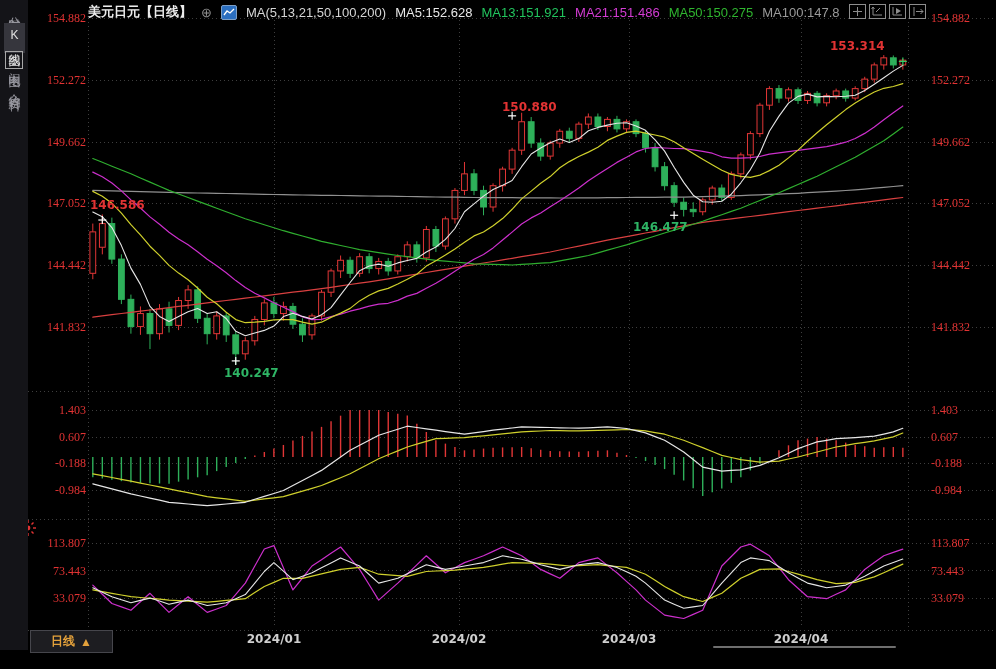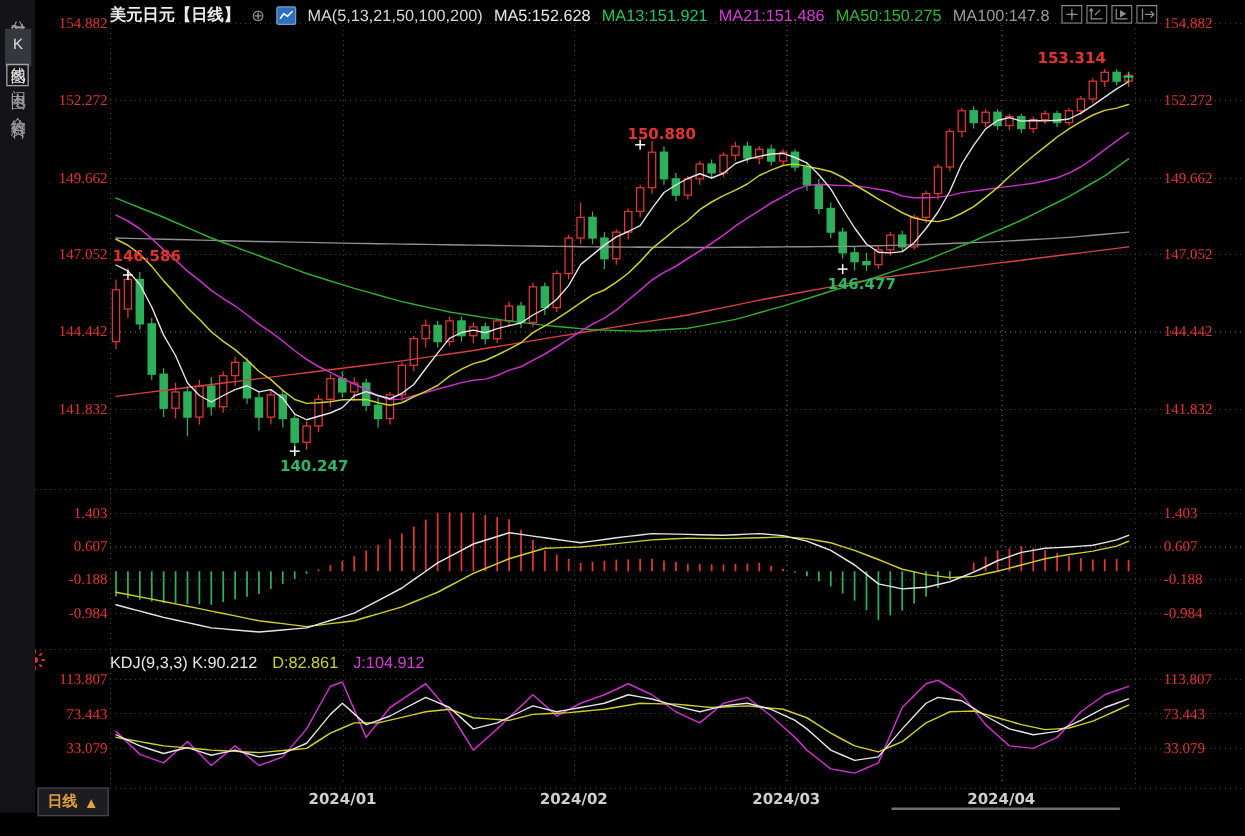--- a/index.html
+++ b/index.html
@@ -22,21 +22,21 @@
   .tbtn{width:17px;height:15px;cursor:pointer;}
   
   .axis-label{position:absolute;z-index:3;font-family:Liberation Serif, serif;font-size:12px;color:#e23333;line-height:14px;}
   .al-left{left:30px;width:56px;text-align:right;}
   .al-right{left:931px;text-align:left;}
   .ann{position:absolute;z-index:3;font-family:"DejaVu Sans","Liberation Sans",sans-serif;font-size:12px;font-weight:700;}
   .ann-red{color:#e23333;} .ann-green{color:#2eb565;}
   .panel-hdr{position:absolute;z-index:3;display:flex;gap:12px;font-size:13px;white-space:nowrap;}
   .ph-white{color:#e8e8e8;} .ph-yellow{color:#cfd02c;} .ph-magenta{color:#d43cd4;}
   .date-label{position:absolute;top:632px;transform:translateX(-50%);color:#cfcfcf;z-index:3;font-family:"DejaVu Sans","Liberation Sans",sans-serif;font-size:12px;font-weight:700;text-align:center;}
-  .period-box{position:absolute;left:30px;top:630px;z-index:4;border:1px solid #46464c;background:#1d1d21;color:#e3a13b;font-size:12px;font-weight:700;padding:2px 7px;display:flex;gap:5px;align-items:center;cursor:pointer;text-align:right;}
+  .period-box{position:absolute;left:30px;top:630px;z-index:4;border:1px solid #46464c;background:#1d1d21;color:#e3a13b;font-size:12px;font-weight:700;padding:2px 20px;display:flex;gap:5px;align-items:center;cursor:pointer;text-align:right;}
   .hscroll{position:absolute;left:713px;top:646px;width:183px;height:2px;background:#6e6e6e;border-radius:1px;z-index:4;cursor:pointer;}
   
   .botbar{position:absolute;left:0;right:0;top:650px;height:19px;background:#232327;border-top:1px solid #3a3a3e;z-index:5;display:flex;align-items:stretch;padding-left:21px;font-size:12px;}
   .btab{display:flex;align-items:center;padding:0 10px;color:#c4c4c4;border-left:1px solid #46464a;cursor:pointer;white-space:nowrap;}
   .btab:last-child{border-right:1px solid #46464a;}
   .btab.active{background:#47474f;color:#ffffff;}
   .btab.vip{color:#e3a13b;}
   .sun{position:absolute;left:19px;top:519px;z-index:4;cursor:pointer;}
 </style>
 </head>
@@ -428,21 +428,21 @@
   <div class="axis-label al-right" style="top:11px">154.882</div>
   <div class="axis-label al-right" style="top:73px">152.272</div>
   <div class="axis-label al-right" style="top:135px">149.662</div>
   <div class="axis-label al-right" style="top:196px">147.052</div>
   <div class="axis-label al-right" style="top:258px">144.442</div>
   <div class="axis-label al-right" style="top:320px">141.832</div>
 
   <div class="ann ann-red" style="left:90px;top:198px">146.586</div>
   <div class="ann ann-green" style="left:224px;top:366px">140.247</div>
   <div class="ann ann-red" style="left:502px;top:100px">150.880</div>
-  <div class="ann ann-green" style="left:662px;top:220px">146.477</div>
+  <div class="ann ann-green" style="left:633px;top:220px">146.477</div>
   <div class="ann ann-red" style="left:830px;top:39px">153.314</div>
 
   <div class="axis-label al-left" style="top:403px">1.403</div>
   <div class="axis-label al-left" style="top:430px">0.607</div>
   <div class="axis-label al-left" style="top:456px">-0.188</div>
   <div class="axis-label al-left" style="top:483px">-0.984</div>
   <div class="axis-label al-right" style="top:403px">1.403</div>
   <div class="axis-label al-right" style="top:430px">0.607</div>
   <div class="axis-label al-right" style="top:456px">-0.188</div>
   <div class="axis-label al-right" style="top:483px">-0.984</div>
@@ -453,25 +453,20 @@
       <line x1="9" y1="1" x2="9" y2="4"></line>
         <line x1="9" y1="14" x2="9" y2="17"></line>
       <line x1="1" y1="9" x2="4" y2="9"></line>
         <line x1="14" y1="9" x2="17" y2="9"></line>
       <line x1="3.5" y1="3.5" x2="5.5" y2="5.5"></line>
         <line x1="12.5" y1="12.5" x2="14.5" y2="14.5"></line>
       <line x1="14.5" y1="3.5" x2="12.5" y2="5.5"></line>
         <line x1="3.5" y1="14.5" x2="5.5" y2="12.5"></line>
     </g>
   </svg>
-  <div class="panel-hdr" style="left:88px;top:522px">
-    <span class="ph-white">KDJ(9,3,3) K:90.212</span>
-    <span class="ph-yellow">D:82.861</span>
-    <span class="ph-magenta">J:104.912</span>
-  </div>
   <div class="axis-label al-left" style="top:536px">113.807</div>
   <div class="axis-label al-left" style="top:564px">73.443</div>
   <div class="axis-label al-left" style="top:591px">33.079</div>
   <div class="axis-label al-right" style="top:536px">113.807</div>
   <div class="axis-label al-right" style="top:564px">73.443</div>
   <div class="axis-label al-right" style="top:591px">33.079</div>
 
   <div class="date-label" style="left:274px">2024/01</div>
   <div class="date-label" style="left:459px">2024/02</div>
   <div class="date-label" style="left:629px">2024/03</div>

